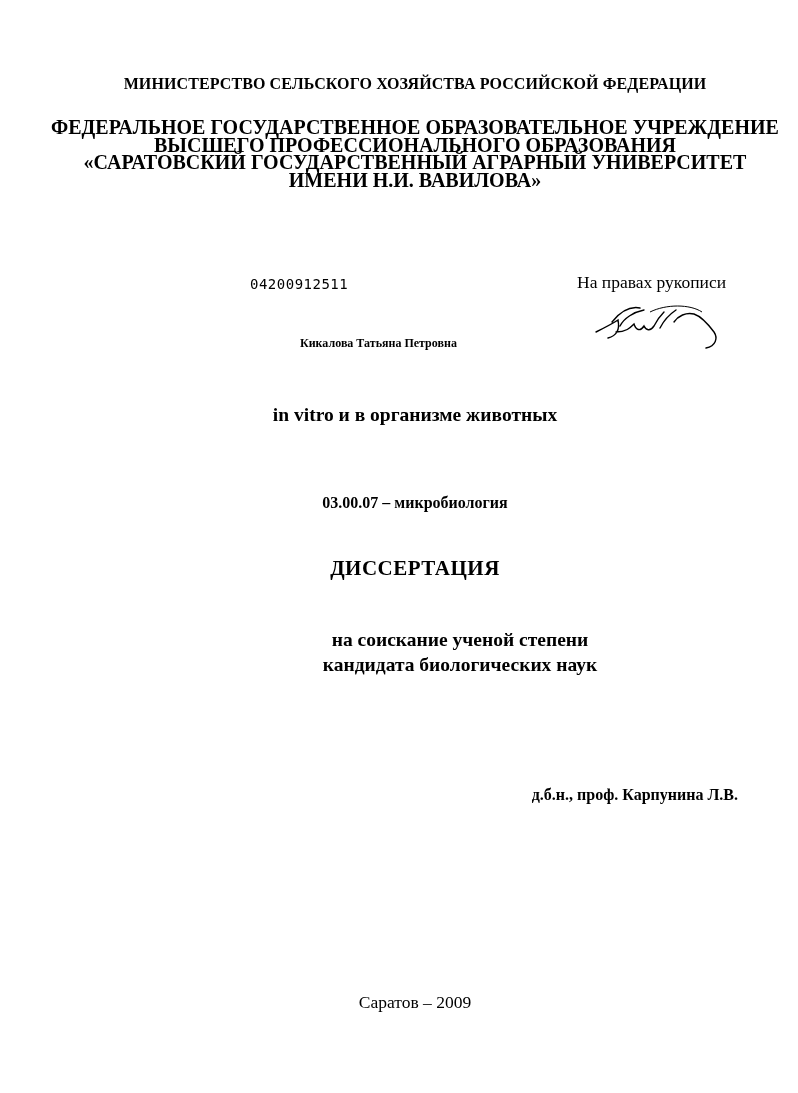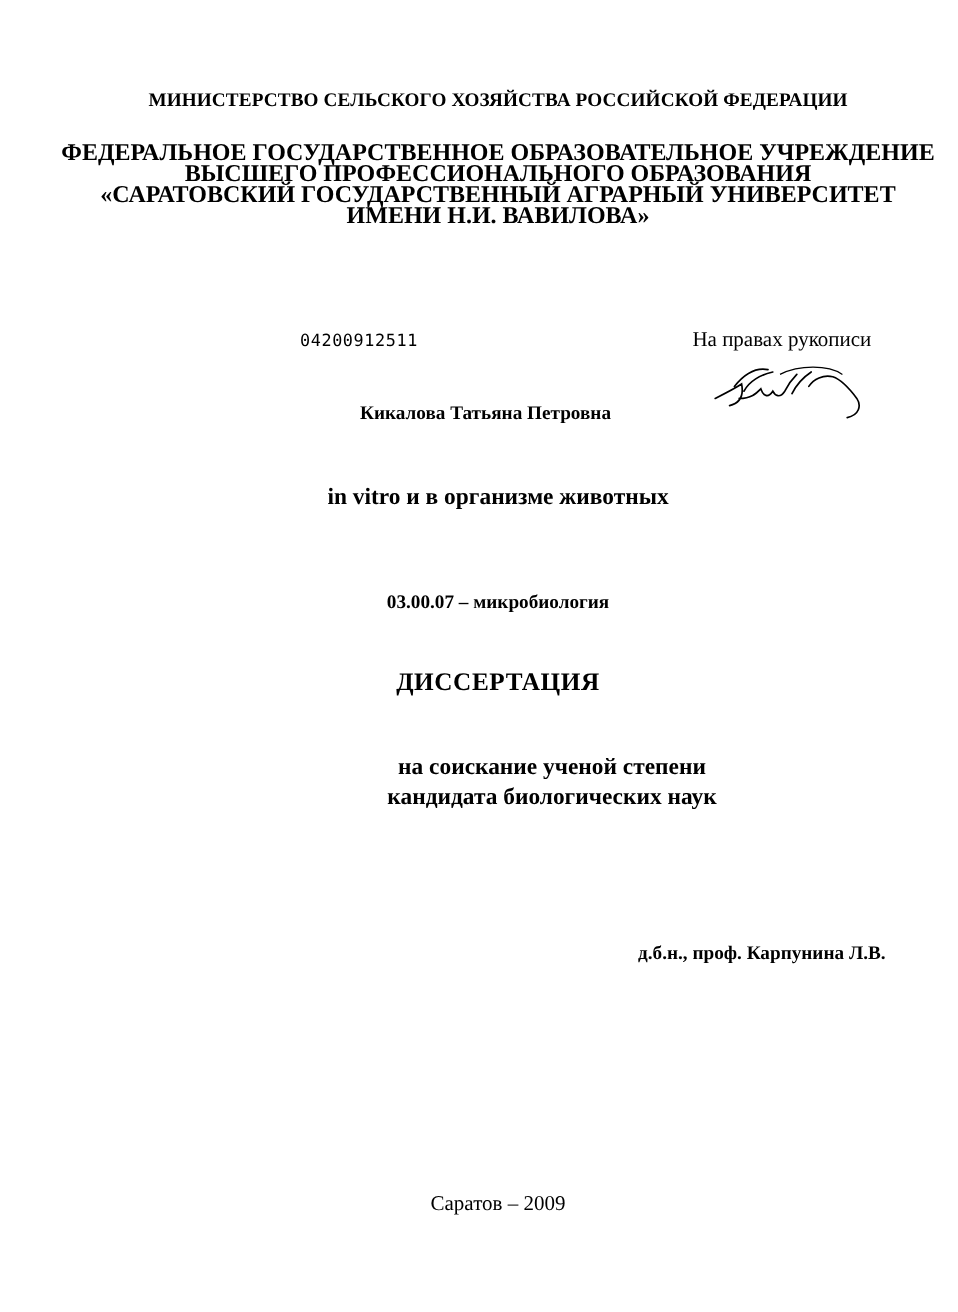--- a/index.html
+++ b/index.html
@@ -8,21 +8,21 @@
       font-family: "Liberation Serif", "DejaVu Serif", serif; color: #000;
     }
     .abs { position: absolute; }
     .center { left: 16px; width: 798px; text-align: center; }
     .bold { font-weight: bold; }
     .ministry { top: 75px; font-size: 16px; letter-spacing: 0.1px; }
     .inst { top: 119px; font-size: 20px; line-height: 17.5px; }
     .code { top: 276px; left: 250px; font-family: "DejaVu Sans Mono", "Liberation Mono", monospace; font-size: 14px; letter-spacing: 0.5px; }
     .rights { top: 272px; left: 577px; font-size: 17.5px; }
     .signature { top: 302px; left: 590px; width: 140px; height: 52px; }
-    .author { top: 336px; left: 300px; font-size: 16px; }
+    .author { top: 336px; left: 300px; font-size: 12px; }
     .title { top: 399px; font-size: 19.5px; line-height: 32px; }
     .spec { top: 494px; font-size: 16px; }
     .diss { top: 556px; font-size: 21px; letter-spacing: 0.5px; }
     .degree { top: 627px; font-size: 19.5px; line-height: 25px; margin-left: 45px; }
     .advisor { top: 783px; right: 60px; text-align: right; font-size: 16px; line-height: 24px; }
     .city { top: 992px; font-size: 17.5px; }
     i { font-style: italic; }
   </style>
 </head>
 <body>

